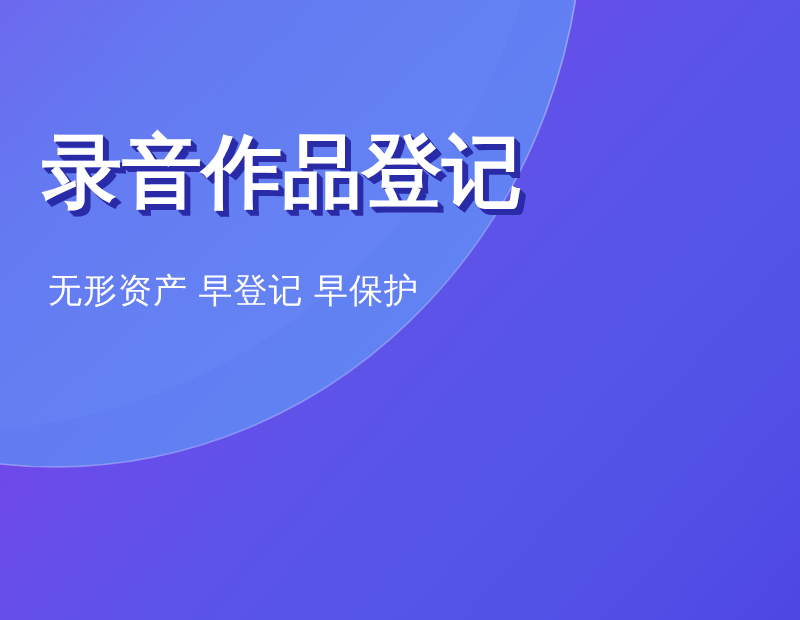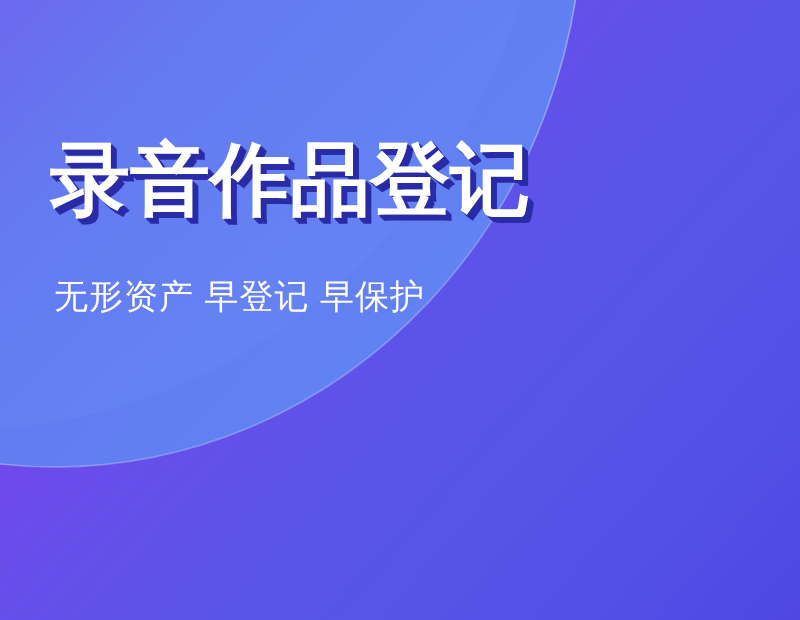--- a/index.html
+++ b/index.html
@@ -48,40 +48,40 @@
     left: 42px;
     top: 0;
     width: 560px;
     height: 620px;
   }
 
   .headline {
     position: absolute;
     left: 0;
     top: 126px;
-    margin: 8px;
+    margin: 0;
     font-size: 80px;
     line-height: 92px;
     font-weight: bold;
     letter-spacing: 0px;
     color: #ffffff;
     white-space: nowrap;
     text-shadow:
       2px 2px 0 #2a2ba7,
       3px 3px 0 #2a2ba7,
       4px 4px 0 #2a2ba7,
       5px 5px 0 #2a2ba7,
       6px 6px 0 #2a2ba7;
   }
 
   .sub-lines {
     position: absolute;
     left: 2px;
     top: 258px;
-    margin: 10px;
+    margin: 4px;
   }
   .sub-line {
     margin: 0;
     font-size: 34px;
     line-height: 56px;
     font-weight: normal;
     color: #ffffff;
     white-space: nowrap;
     letter-spacing: 1px;
   }

